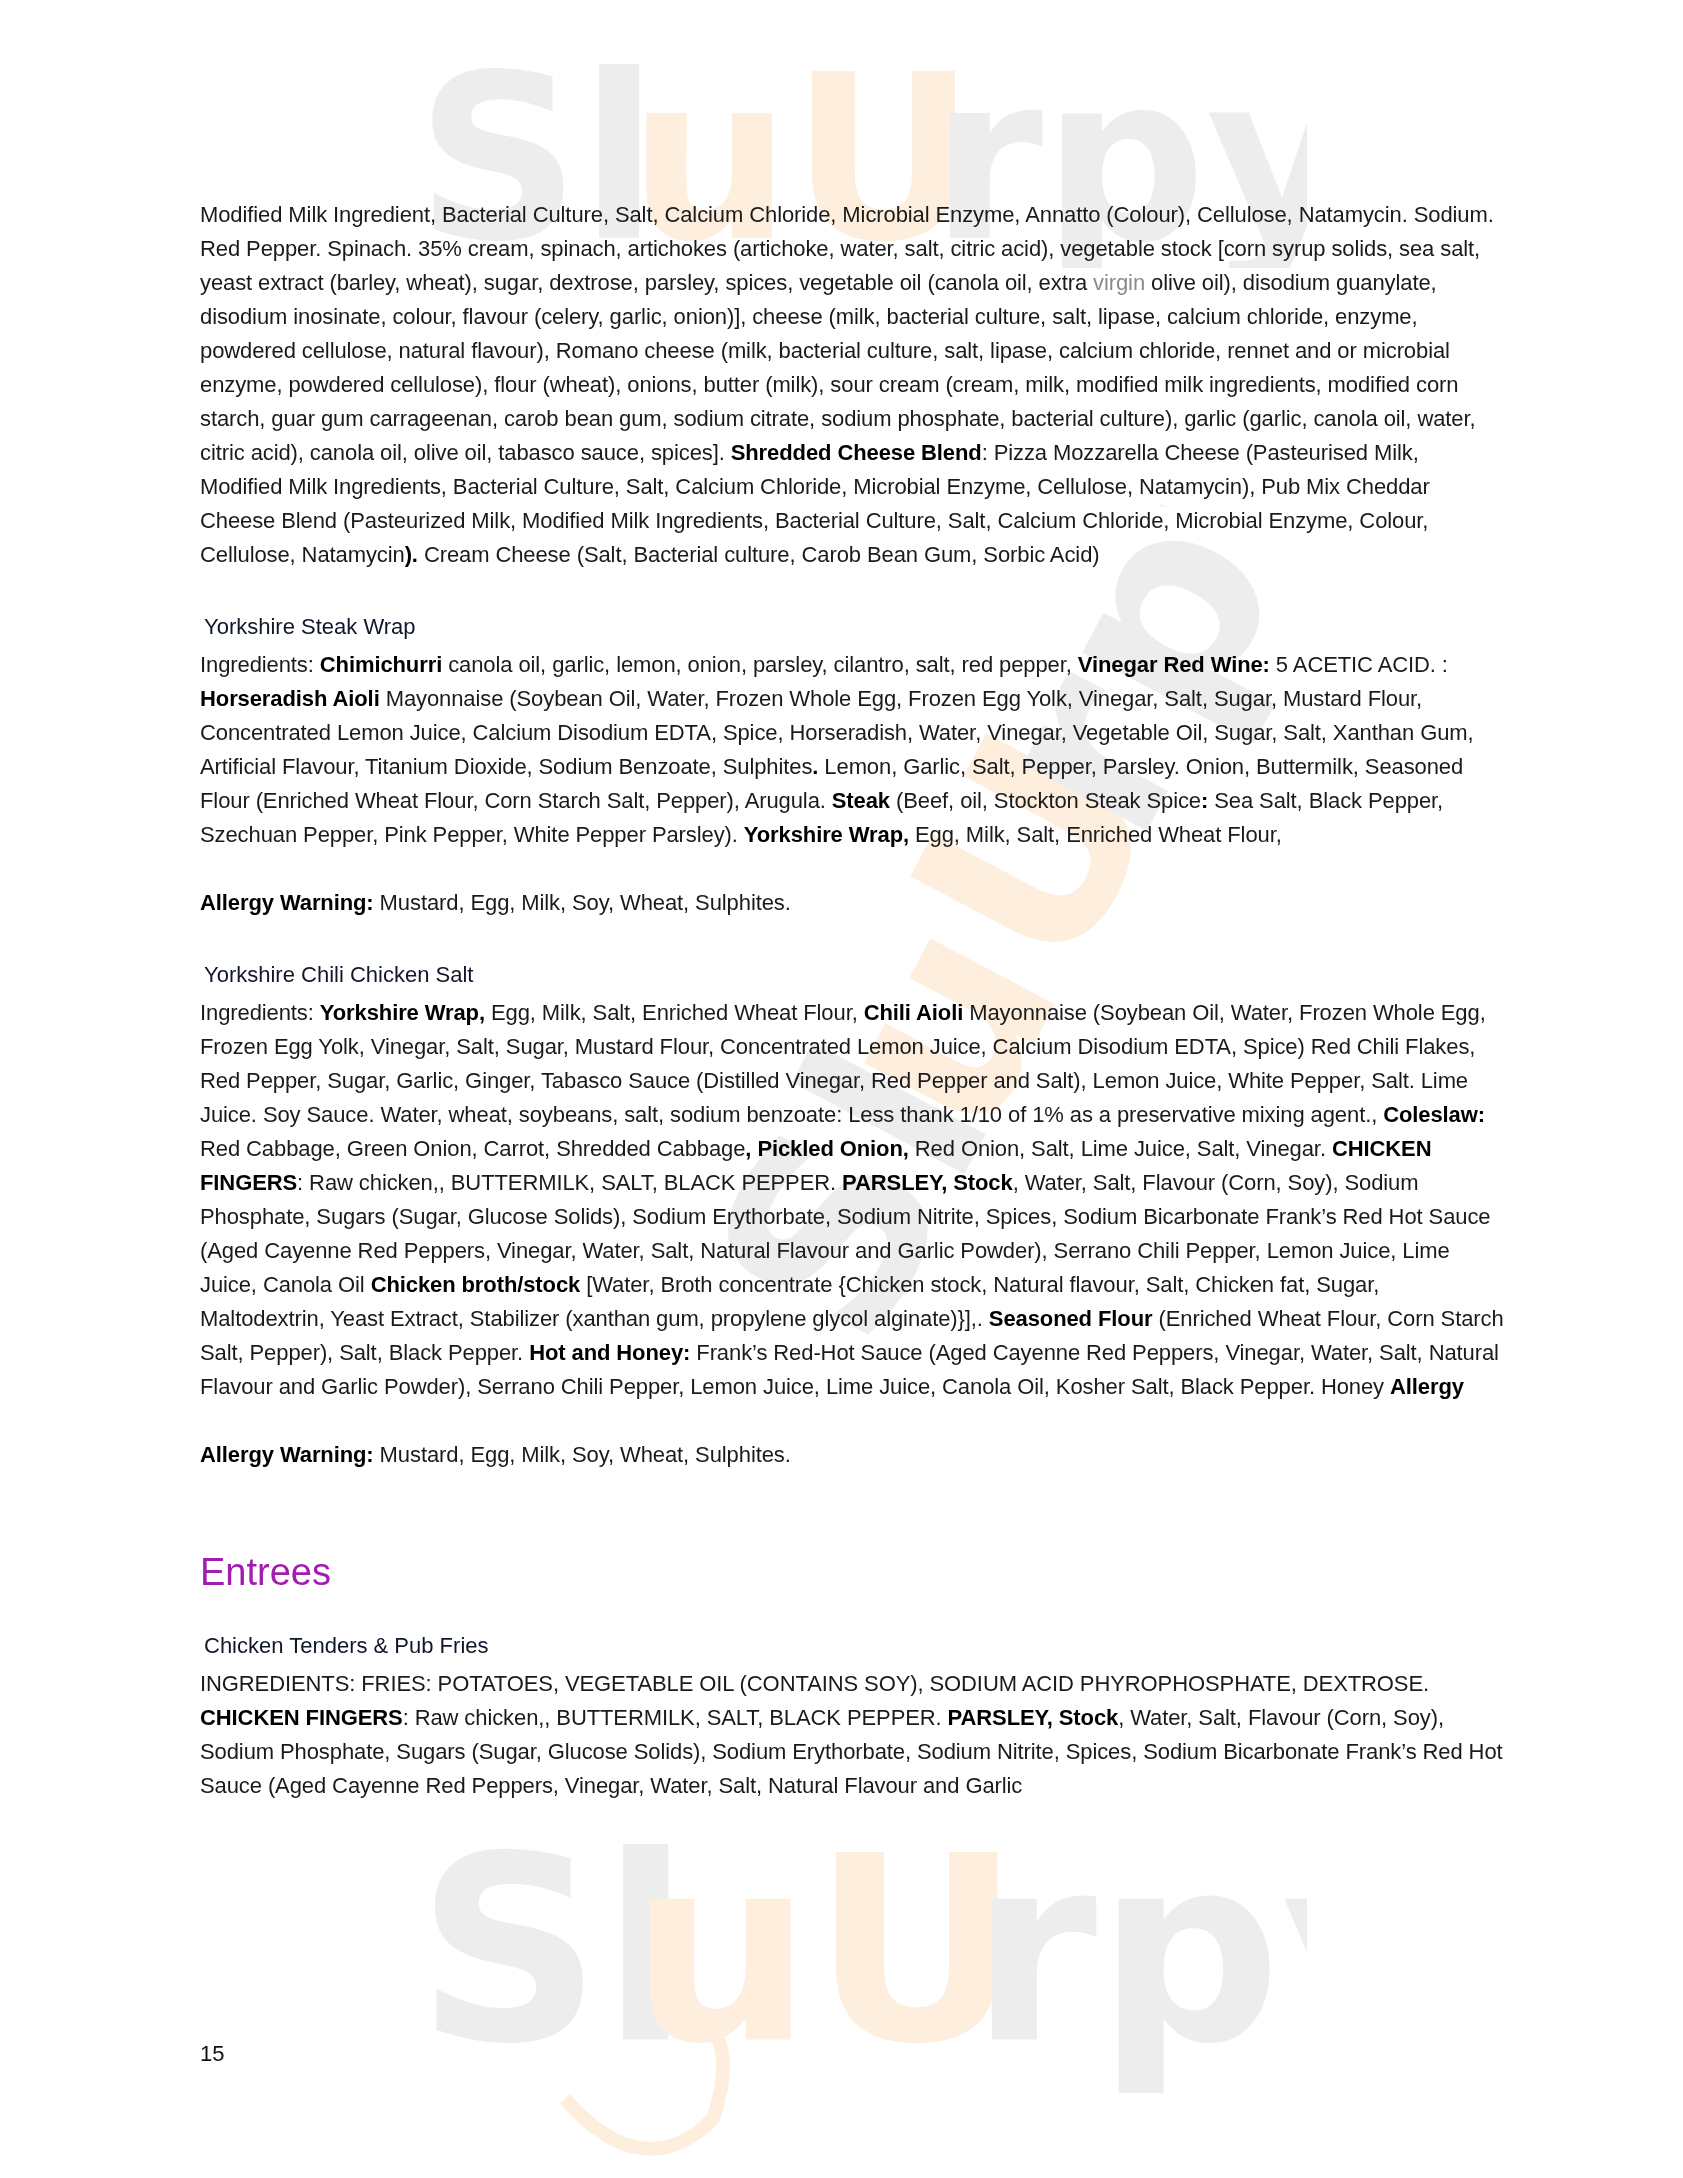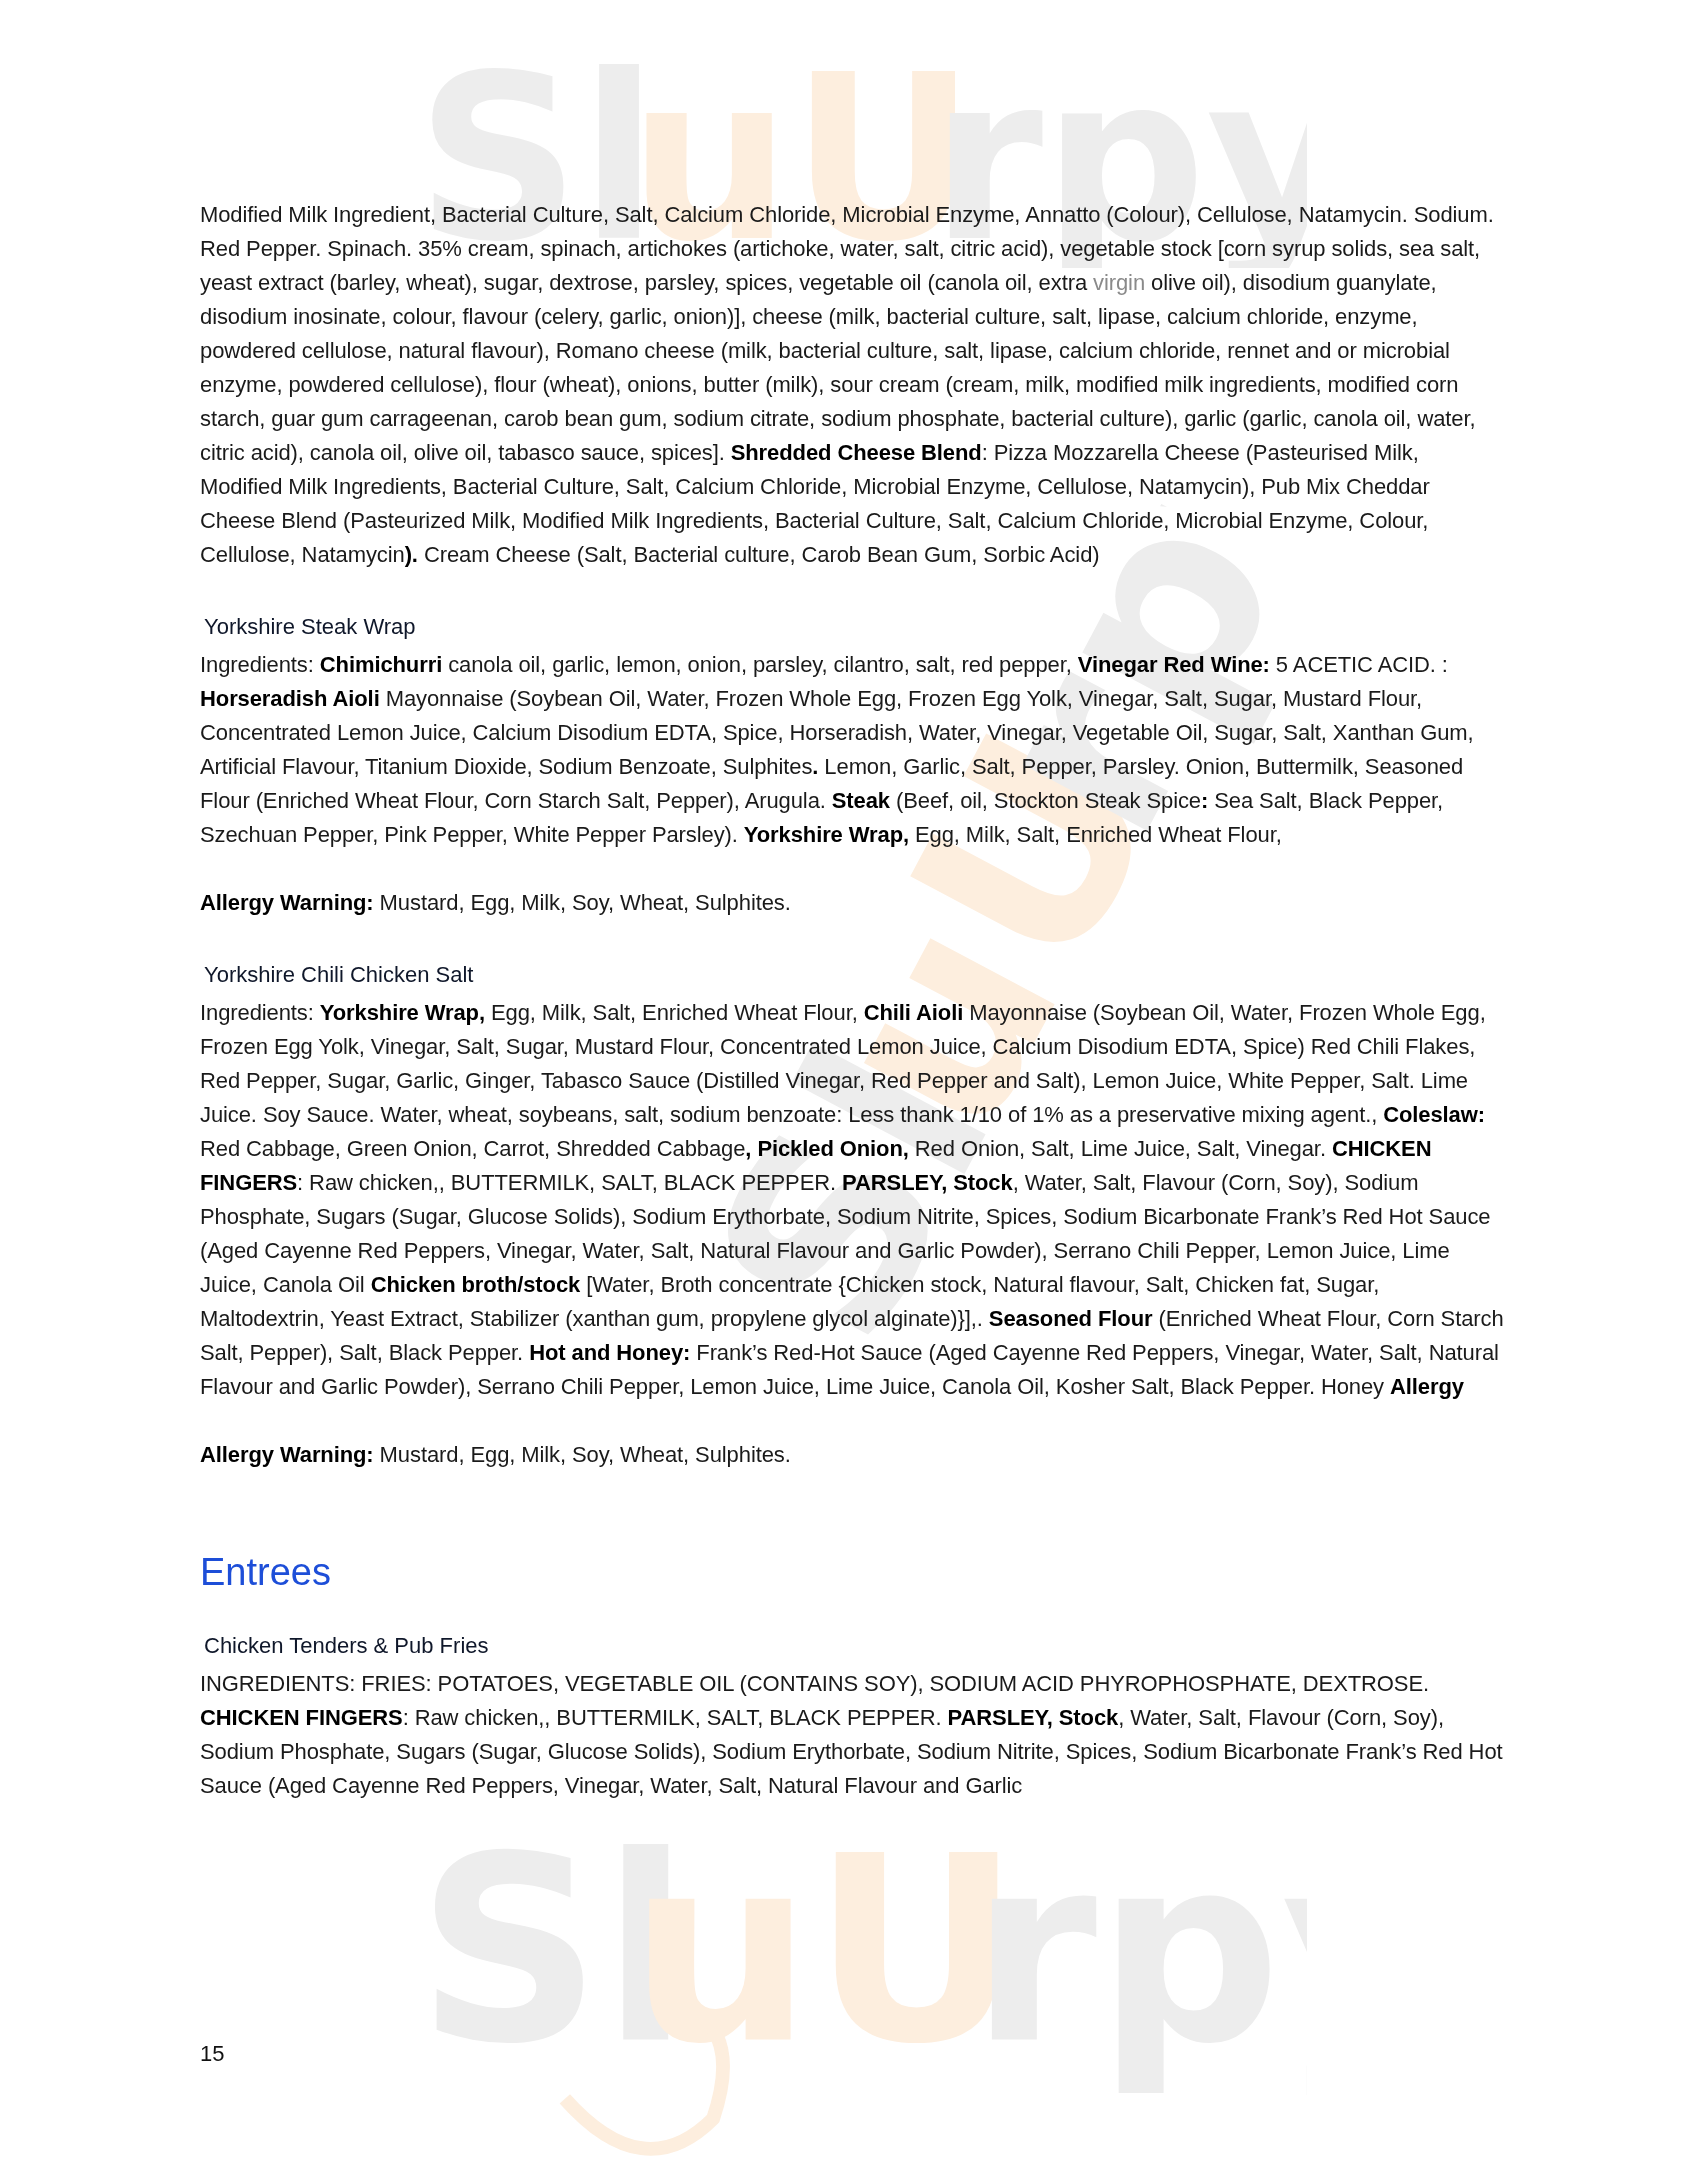--- a/index.html
+++ b/index.html
@@ -5,21 +5,21 @@
   html, body { margin: 0; padding: 0; background: #ffffff; }
   body { width: 1683px; height: 2178px; position: relative; overflow: hidden;
          font-family: "Liberation Sans", "DejaVu Sans", sans-serif; color: #1a1a1a; }
   .wm { position: absolute; pointer-events: none; z-index: 0; }
   .wm svg text { font-family: "DejaVu Sans", sans-serif; font-weight: bold; }
   .page { position: absolute; left: 200px; top: 198px; width: 1307px; z-index: 1; }
   .para { font-size: 22px; line-height: 34px; margin: 0; letter-spacing: -0.1px; }
   .para b { font-weight: bold; color: #000; }
   .item-title { font-size: 22px; line-height: 34px; margin: 4px; color: #0f172a; }
   .gap34 { height: 34px; }
-  .section-h { font-size: 38px; font-weight: normal; margin: 0; line-height: 46px; color: #1d4ed8; }
+  .section-h { font-size: 38px; font-weight: normal; margin: 0; line-height: 46px; color: #a21caf; }
   .pagenum { position: absolute; left: 200px; top: 2020px; font-size: 22px; color: #111; z-index: 1; margin-top: 21px; }
   .muted { color: #8a8a8a; }
 </style>
 </head>
 <body>
 
 <div class="wm" style="left:416px; top:40px;">
   <svg width="891" height="228" viewBox="0 0 900 230">
     <text x="0" y="200" font-size="230" fill="#ededed">Sl</text>
     <text x="215" y="200" font-size="230" fill="#fdeede">uU</text>

